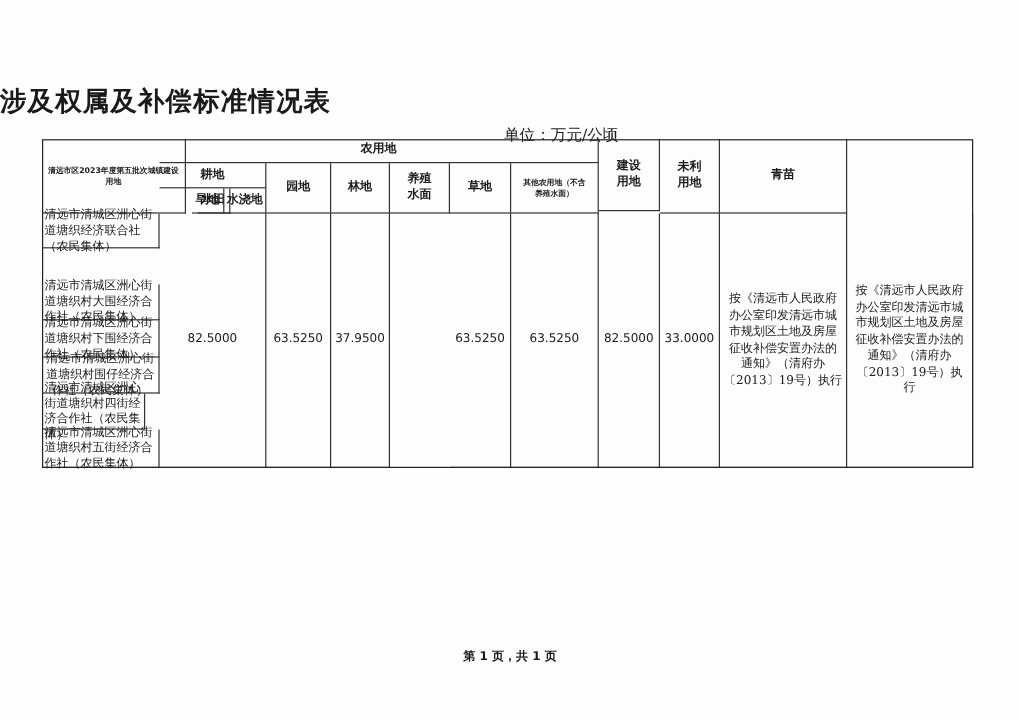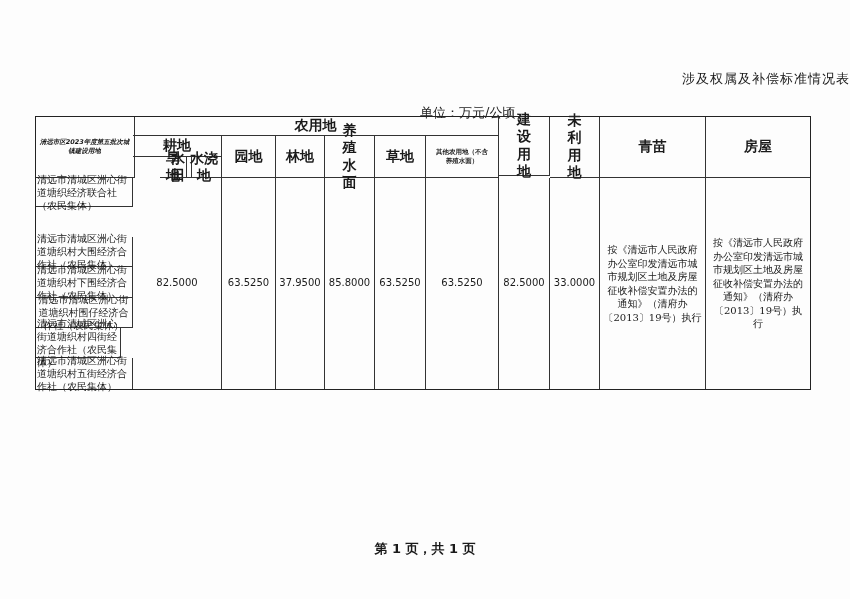--- a/index.html
+++ b/index.html
@@ -1,68 +1,67 @@
 <!DOCTYPE html>
 <html><head>
 <meta charset="utf-8">
 <style>
   html, body { margin: 0; padding: 0; }
   body {
     width: 850px; height: 599px; background: #fdfdfd; position: relative; overflow: hidden;
     font-family: "DejaVu Serif", "Liberation Serif", serif; color: #1a1a1a;
   }
   .title {
-    position: absolute; left: 0; width: 850px; top: 70px; text-align: right;
+    position: absolute; left: 0; width: 850px; top: 70px; text-align: left;
     font-family: "DejaVu Sans", "Liberation Sans", sans-serif;
-    font-size: 13px; font-weight: normal; letter-spacing: 1px;
+    font-size: 22px; font-weight: bold; letter-spacing: 1px;
   }
   .unit {
     position: absolute; left: 420px; top: 104px; font-size: 13px; white-space: nowrap;
   }
   .grid { position: absolute; left: 35px; top: 116px; width: 776px; height: 274px; }
   .cell {
     position: absolute; box-sizing: border-box; border-right: 1px solid #333; border-bottom: 1px solid #333;
     display: flex; align-items: center; justify-content: center; text-align: center;
     font-size: 9px; line-height: 1.25;
   }
   .frame { position: absolute; left: 0; top: 0; width: 776px; height: 274px; box-sizing: border-box; border: 1.5px solid #222; pointer-events: none; }
-  .hdr { font-family: "DejaVu Sans", "Liberation Sans", sans-serif; font-weight: bold; font-size: 14px; }
+  .hdr { font-family: "DejaVu Sans", "Liberation Sans", sans-serif; font-weight: bold; font-size: 10px; }
   .hdr-sm { font-size: 6.5px; }
   .org { font-size: 10px; line-height: 1.3; justify-content: flex-start; text-align: left; padding: 0 2px; }
   .org span { display:block; width:100%; }
   .num { font-family: "DejaVu Sans", "Liberation Sans", sans-serif; font-size: 10px; }
   .note { font-size: 10px; line-height: 1.35; padding: 0 3px; }
   .footer {
-    position: absolute; left: 0; width: 850px; top: 540px; text-align: center; font-size: 13px;
+    position: absolute; left: 0; width: 850px; top: 540px; text-align: center; font-size: 10px;
     font-family: "DejaVu Sans", "Liberation Sans", sans-serif; font-weight: bold;
   }
 </style>
 </head>
 <body>
 
 <div class="title">涉及权属及补偿标准情况表</div>
 <div class="unit">单位：万元/公顷</div>
 
 <div class="grid">
 
-  <div class="cell hdr hdr-sm" style="left:0;top:0;width:100px;height:62px;padding:0 3px;font-style:italic;">清远市区2023年度第五批次城镇建设用地</div>
+  <div class="cell hdr hdr-sm" style="left:0;top:0;width:120px;height:62px;padding:0 3px;">清远市区2023年度第五批次城镇建设用地</div>
   <div class="cell hdr" style="left:98px;top:0;width:366px;height:20px;">农用地</div>
   <div class="cell hdr" style="left:98px;top:20px;width:89px;height:21px;">耕地</div>
   <div class="cell hdr" style="left:98px;top:41px;width:27px;height:21px;margin-left:32px;">水田</div>
   <div class="cell hdr" style="left:125px;top:41px;width:27px;height:21px;">旱地</div>
   <div class="cell hdr" style="left:152px;top:41px;width:35px;height:21px;">水浇地</div>
   <div class="cell hdr" style="left:187px;top:20px;width:54px;height:42px;">园地</div>
   <div class="cell hdr" style="left:241px;top:20px;width:49px;height:42px;">林地</div>
   <div class="cell hdr" style="left:340px;top:20px;width:51px;height:42px;">草地</div>
   <div class="cell hdr" style="left:290px;top:20px;width:50px;height:42px;padding:0 13px;">养殖水面</div>
   <div class="cell hdr hdr-sm" style="left:391px;top:20px;width:73px;height:42px;padding:0 8px;">其他农用地（不含养殖水面）</div>
   <div class="cell hdr" style="left:464px;top:0;width:51px;height:60px;padding:4px 14px;">建设用地</div>
   <div class="cell hdr" style="left:515px;top:0;width:50px;height:62px;padding:0 14px;">未利用地</div>
   <div class="cell hdr" style="left:565px;top:0;width:106px;height:62px;">青苗</div>
-  <div class="cell hdr" style="left:671px;top:0;width:105px;height:62px;">房屋</div>
 
   <div class="cell org" style="left:0;top:62px;width:98px;height:29px;">
       <span>清远市清城区洲心街道塘织经济联合社（农民集体）</span>
     </div>
   <div class="cell org" style="left:0;top:121px;width:98px;height:30px;">
       <span>清远市清城区洲心街道塘织村大围经济合作社（农民集体）</span>
     </div>
   <div class="cell org" style="left:0;top:151px;width:98px;height:31px;">
       <span>清远市清城区洲心街道塘织村下围经济合作社（农民集体）</span>
     </div>
@@ -72,21 +71,20 @@
   <div class="cell org" style="left:0;top:212px;width:86px;height:30px;">
       <span>清远市清城区洲心街道塘织村四街经济合作社（农民集体）</span>
     </div>
   <div class="cell org" style="left:0;top:242px;width:98px;height:32px;">
       <span>清远市清城区洲心街道塘织村五街经济合作社（农民集体）</span>
     </div>
 
   <div class="cell num" style="left:98px;top:62px;width:89px;height:212px;">82.5000</div>
   <div class="cell num" style="left:187px;top:62px;width:54px;height:212px;">63.5250</div>
   <div class="cell num" style="left:241px;top:62px;width:49px;height:212px;">37.9500</div>
-  <div class="cell num" style="left:290px;top:62px;width:50px;height:212px;">85.8000</div>
   <div class="cell num" style="left:340px;top:62px;width:51px;height:212px;">63.5250</div>
   <div class="cell num" style="left:391px;top:62px;width:73px;height:212px;">63.5250</div>
   <div class="cell num" style="left:464px;top:62px;width:51px;height:212px;">82.5000</div>
   <div class="cell num" style="left:515px;top:62px;width:50px;height:212px;">33.0000</div>
   <div class="cell note" style="left:565px;top:62px;width:106px;height:212px;">按《清远市人民政府办公室印发清远市城市规划区土地及房屋征收补偿安置办法的通知》（清府办〔2013〕19号）执行</div>
   <div class="cell note" style="left:671px;top:62px;width:105px;height:212px;">按《清远市人民政府办公室印发清远市城市规划区土地及房屋征收补偿安置办法的通知》（清府办〔2013〕19号）执行</div>
 
   <div class="frame"></div>
 </div>
 

